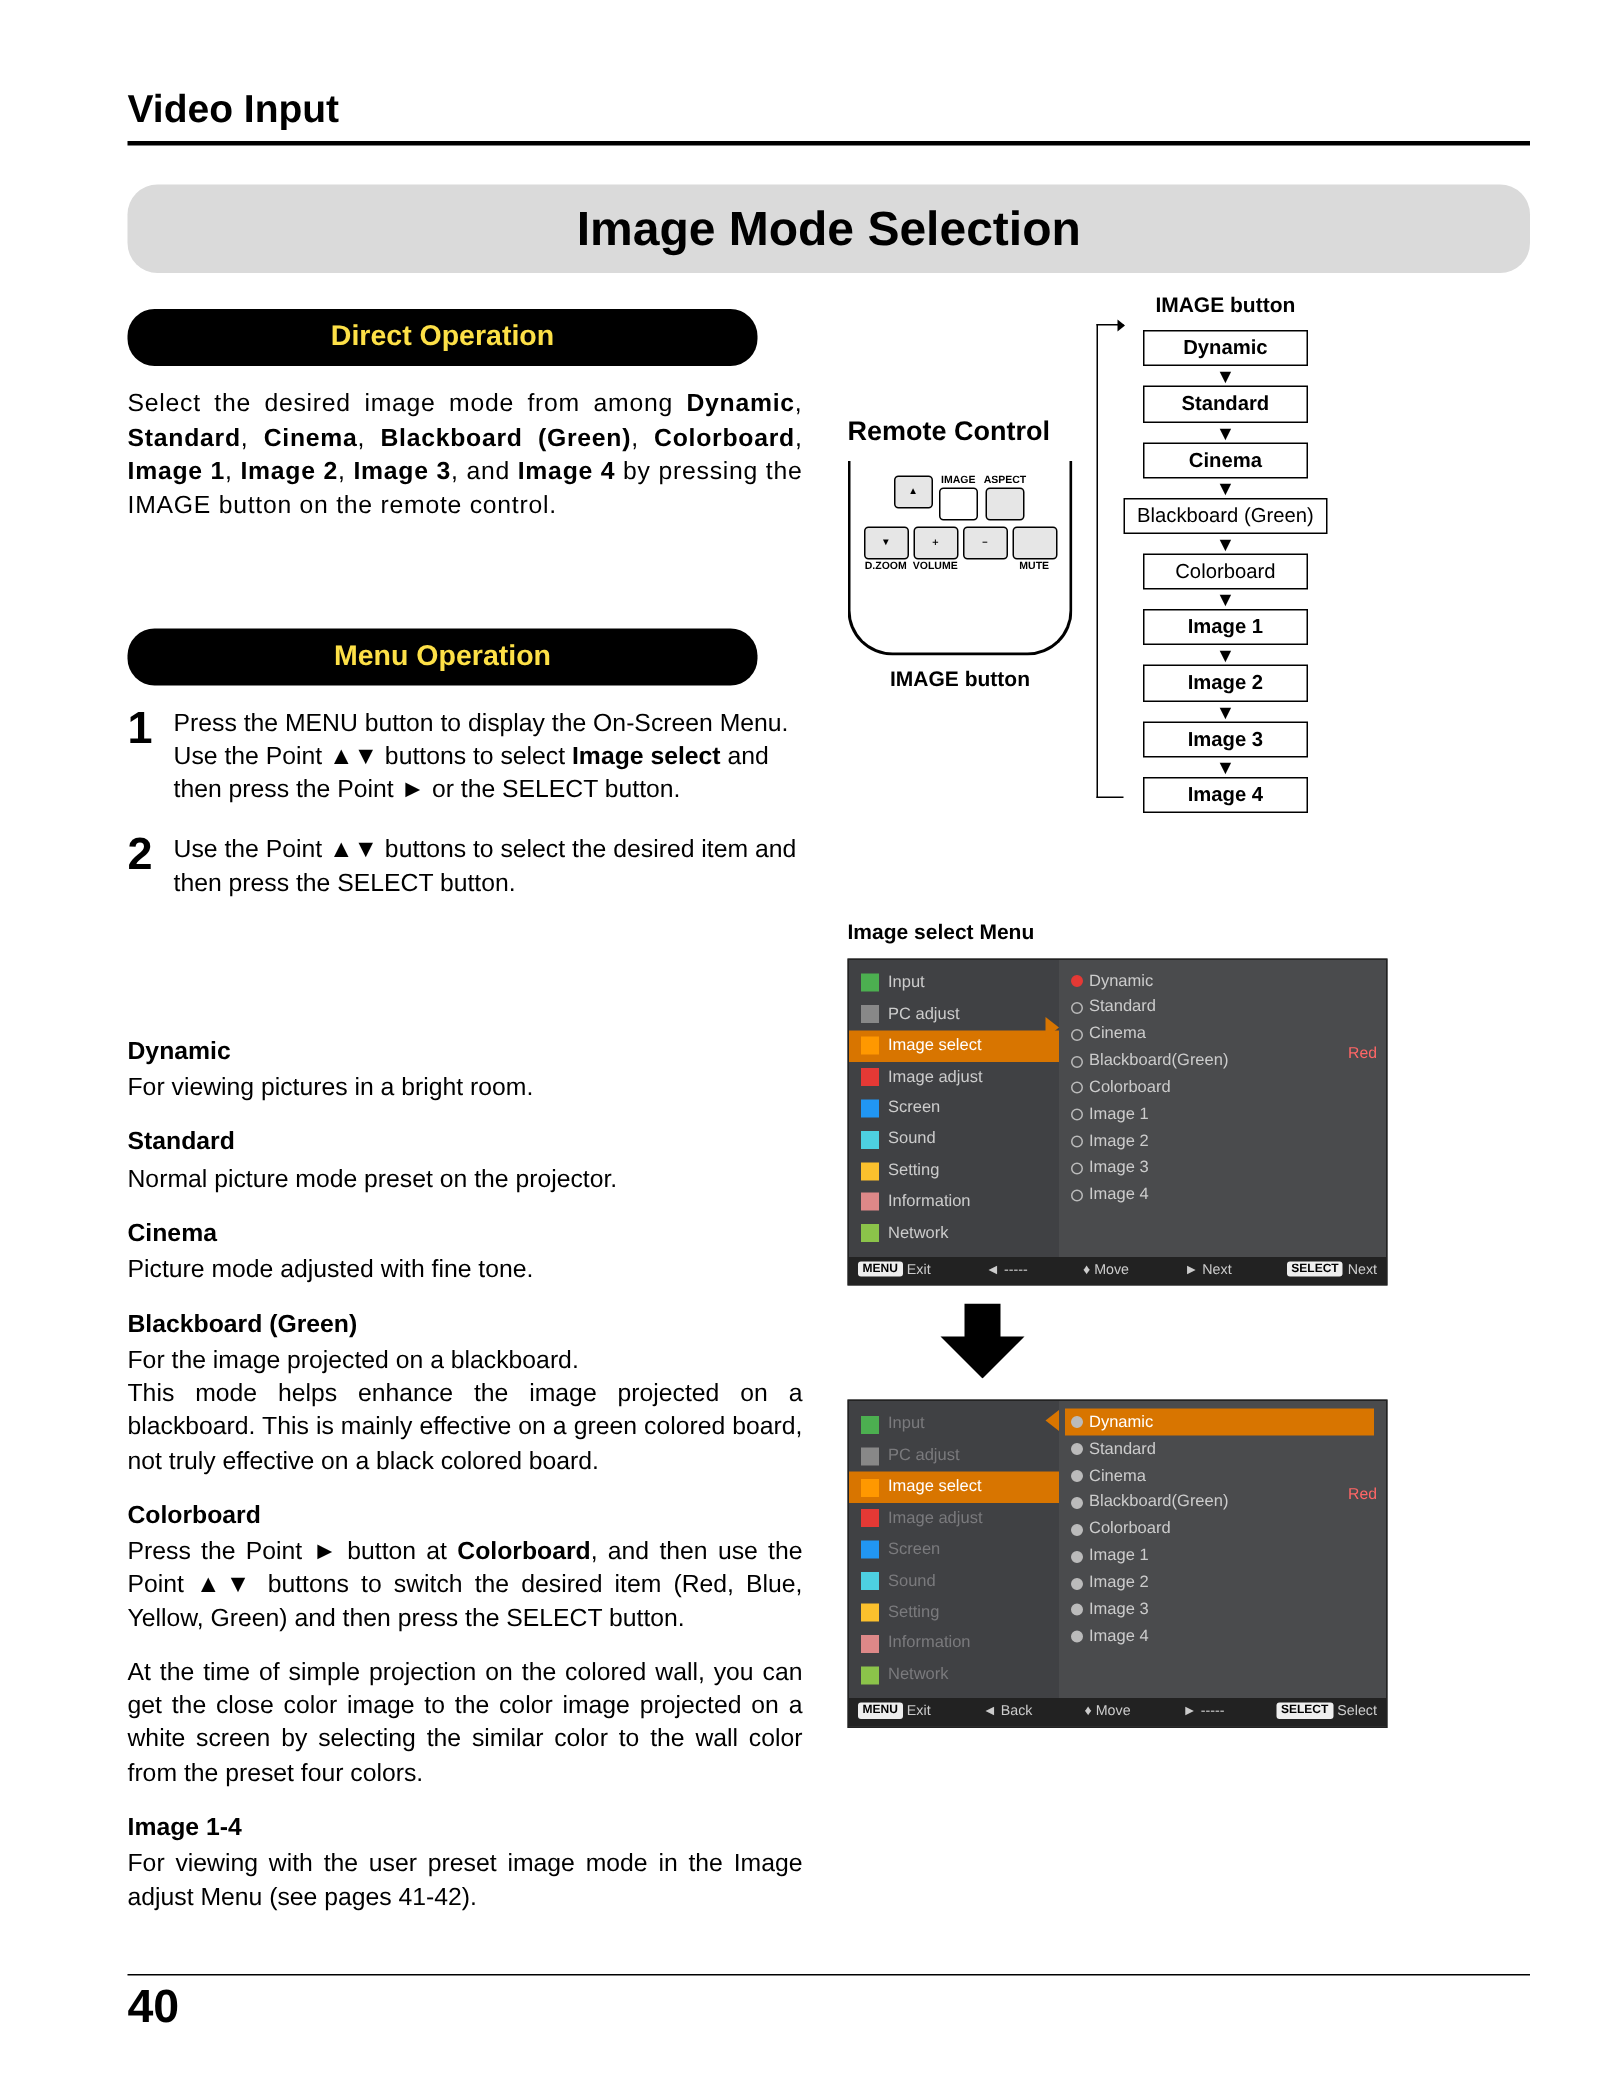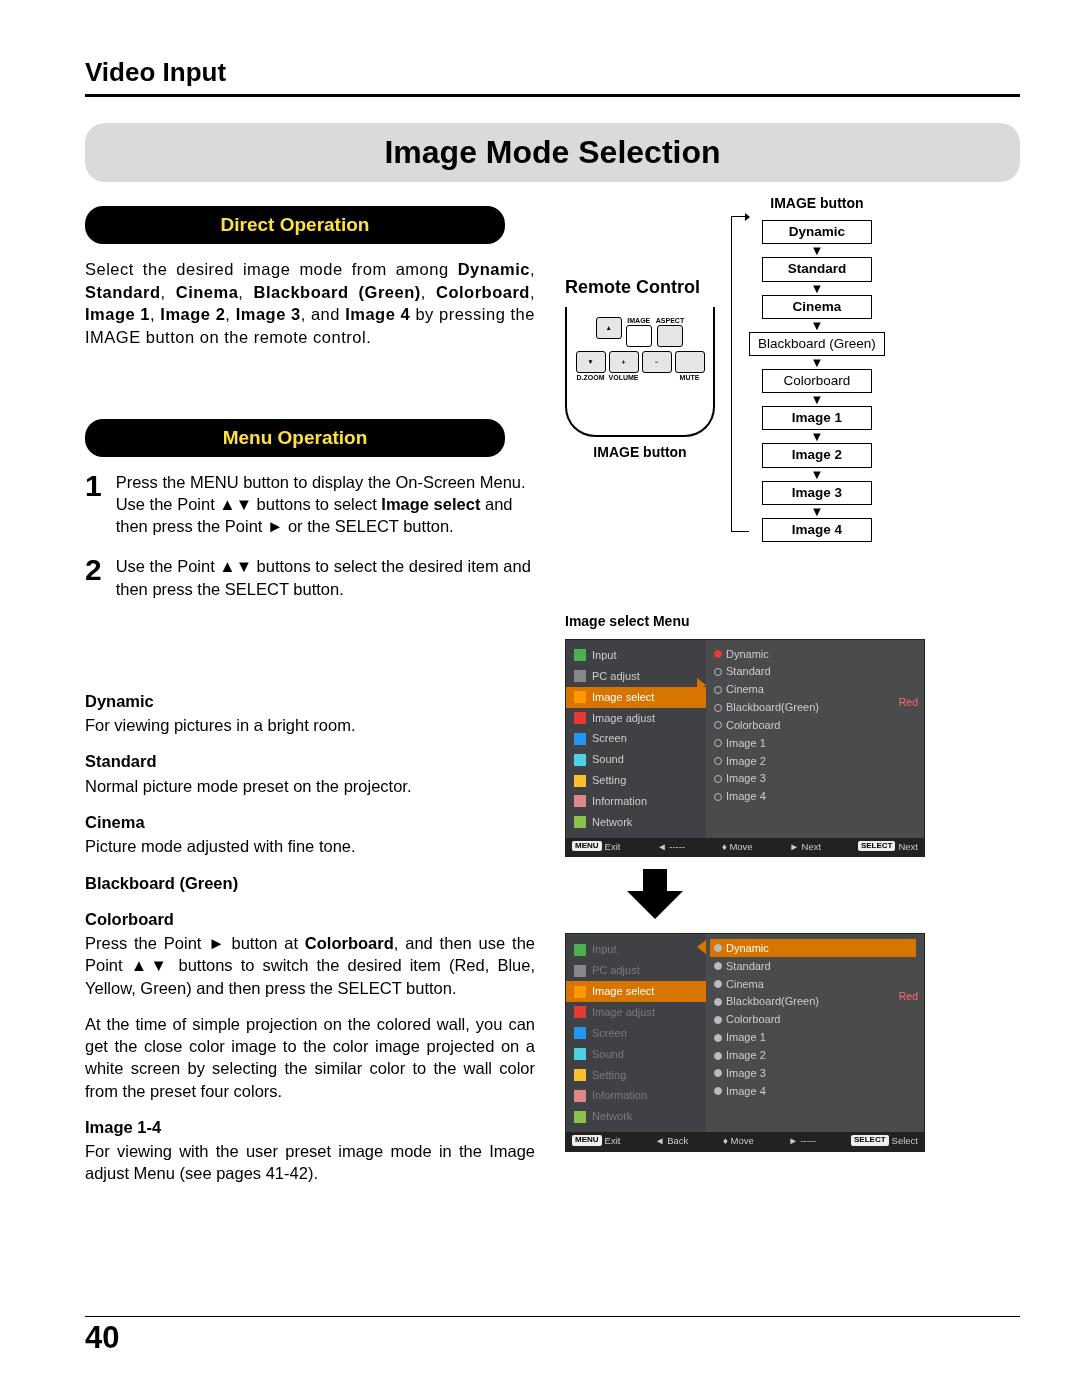--- a/index.html
+++ b/index.html
@@ -278,20 +278,21 @@
         <div class="mode-block">
           <div class="mode-name">Standard</div>
           <div class="mode-desc">Normal picture mode preset on the projector.</div>
         </div>
         <div class="mode-block">
           <div class="mode-name">Cinema</div>
           <div class="mode-desc">Picture mode adjusted with fine tone.</div>
         </div>
         <div class="mode-block">
           <div class="mode-name">Blackboard (Green)</div>
+          <div class="mode-desc">For the image projected on a blackboard.<br>This mode helps enhance the image projected on a blackboard. This is mainly effective on a green colored board, not truly effective on a black colored board.</div>
         </div>
         <div class="mode-block">
           <div class="mode-name">Colorboard</div>
           <div class="mode-desc">Press the Point ► button at <b>Colorboard</b>, and then use the Point ▲▼ buttons to switch the desired item (Red, Blue, Yellow, Green) and then press the SELECT button.</div>
         </div>
         <div class="mode-block">
           <div class="mode-desc">At the time of simple projection on the colored wall, you can get the close color image to the color image projected on a white screen by selecting the similar color to the wall color from the preset four colors.</div>
         </div>
         <div class="mode-block">
           <div class="mode-name">Image 1-4</div>

